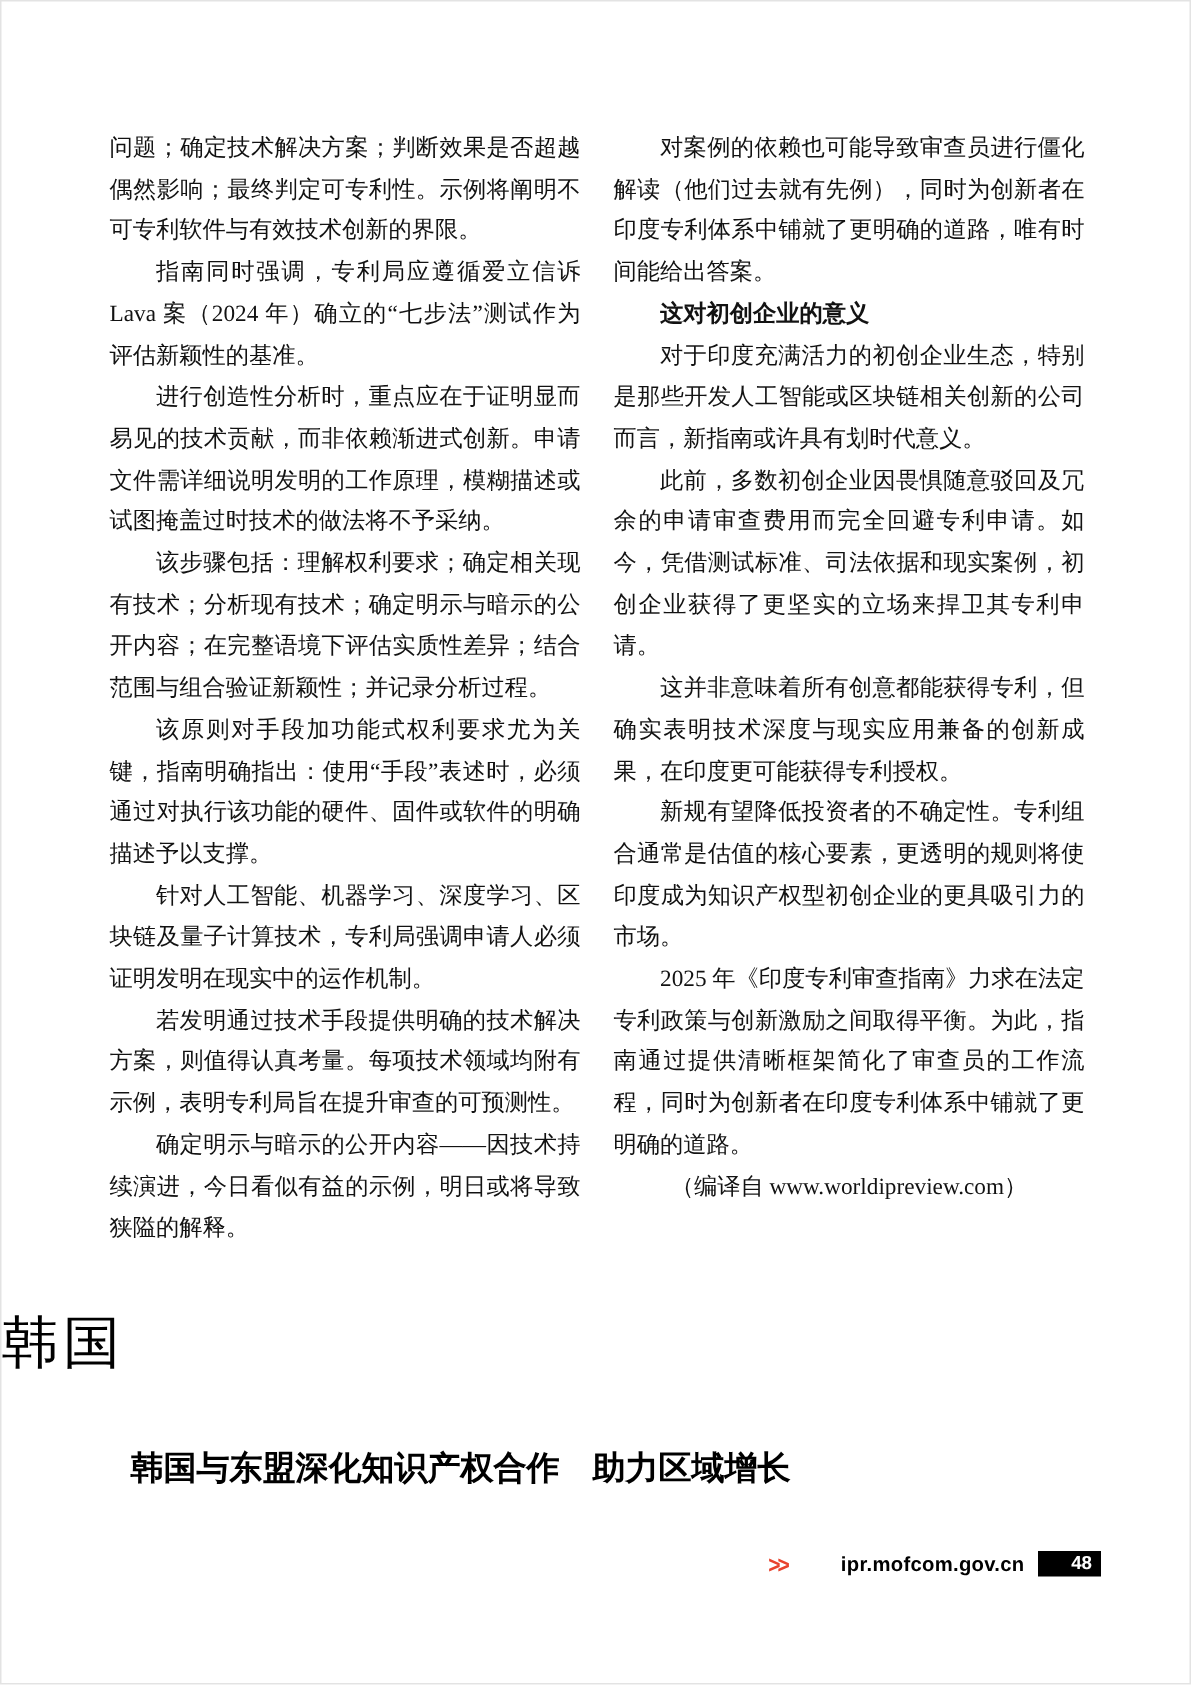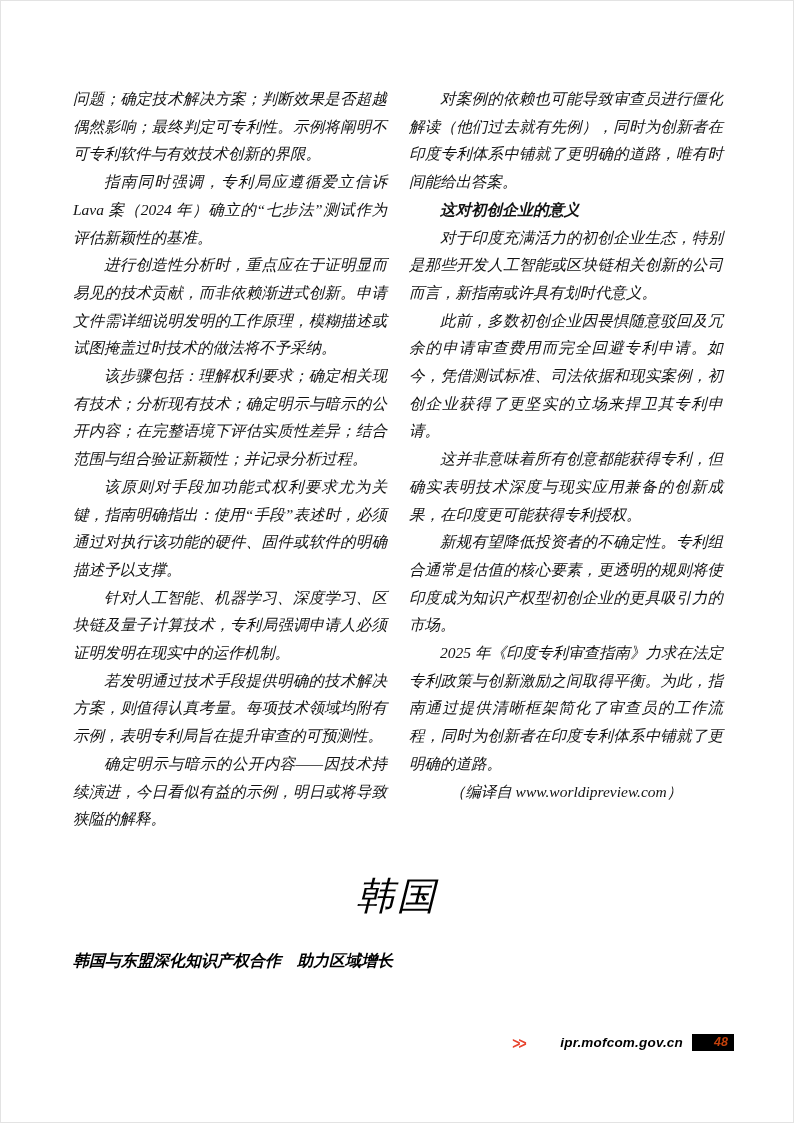--- a/index.html
+++ b/index.html
@@ -6,21 +6,20 @@
   .page {
     position: relative;
     width: 794px;
     height: 1123px;
     margin: 0 auto;
     background: #ffffff;
     border: 1px solid #e3e3e3;
     box-sizing: border-box;
     overflow: hidden;
     color: #121212;
-    font-style: italic;
   }
   .columns {
     position: absolute;
     top: 84px;
     left: 72px;
     width: 650px;
     display: flex;
     gap: 22px;
   }
   .col { width: 314px; }
@@ -42,37 +41,37 @@
   .para.source {
     text-align: center;
     text-indent: 0;
   }
   .section-title {
     position: absolute;
     top: 872px;
     left: 0;
     right: 0;
     margin: 0;
-    text-align: center;
+    text-align: left;
     font-family: "Liberation Sans", "DejaVu Sans", sans-serif;
     font-weight: 400;
     font-size: 38px;
     line-height: 1.25;
     letter-spacing: 3px;
     color: #000000;
   }
   .article-title {
     position: absolute;
     top: 950px;
     left: 72px;
     right: 60px;
-    margin: 0;
+    margin: 14px;
     font-family: "Liberation Sans", "DejaVu Sans", sans-serif;
     font-weight: 700;
-    font-size: 16px;
+    font-size: 22px;
     line-height: 1.3;
     color: #000000;
   }
   .footer {
     position: absolute;
     top: 1033px;
     right: 59px;
     display: flex;
     align-items: center;
     font-family: "Liberation Sans", "DejaVu Sans", sans-serif;
@@ -132,16 +131,16 @@
     </div>
   </div>
 
   <h1 class="section-title">韩国</h1>
 
   <h2 class="article-title">韩国与东盟深化知识产权合作　助力区域增长</h2>
 
   <div class="footer">
     <span class="chev" style="color: rgb(232, 67, 45);">&gt;&gt;</span>
     <span class="site">ipr.mofcom.gov.cn</span>
-    <span class="pagenum" style="background: rgb(0, 0, 0); color: #c2410c;">48</span>
+    <span class="pagenum" style="background: rgb(0, 0, 0); color: #ffffff;">48</span>
   </div>
 
 </div>
 
 </body></html>

